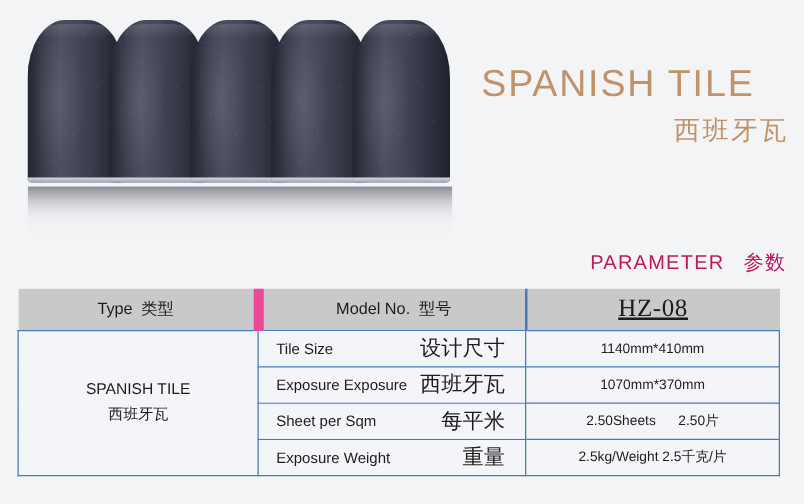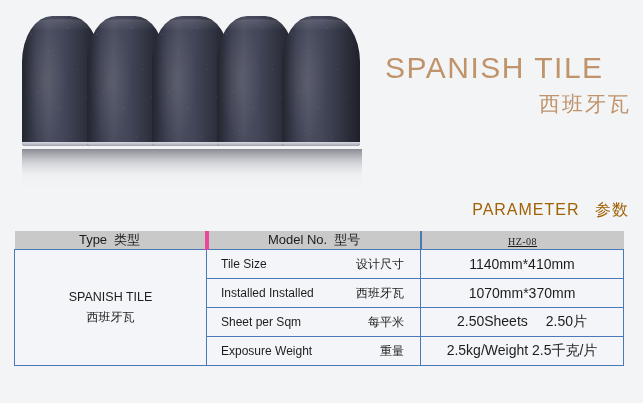--- a/index.html
+++ b/index.html
@@ -117,21 +117,21 @@
     text-align: right;
     padding-right: 4px;
     margin-top: 6px;
   }
 
   #parameter-heading {
     position: absolute;
     right: 14px;
     top: 200px;
     font-size: 16px;
-    color: #a16207;
+    color: #be185d;
     letter-spacing: 1px;
     white-space: nowrap;
   }
   #parameter-heading .param-cn {
     margin-left: 10px;
     letter-spacing: 1px;
   }
 
   
   #spec-table {
@@ -142,35 +142,35 @@
     border-collapse: collapse;
     table-layout: fixed;
     font-size: 11.5px;
     color: #1d1d1d;
   }
   #spec-table col.c-type  { width: 192px; }
   #spec-table col.c-model { width: 214px; }
   #spec-table col.c-value { width: 203px; }
 
   #spec-table thead th {
-    height: 18px;
+    height: 33px;
     background: #c9c9c9;
     border: none;
     font-weight: normal;
     font-size: 13px;
     color: #1c1c1c;
     text-align: center;
     vertical-align: middle;
   }
-  #spec-table thead th.th-model { border-left: 4px solid #ec4899; }
+  #spec-table thead th.th-model { border-left: 8px solid #ec4899; }
   #spec-table thead th.th-value { border-left: 2px solid #4a7ab5; }
   .th-cn { margin-left: 7px; }
   .model-code {
     font-family: "Liberation Serif", serif;
-    font-size: 10px;
+    font-size: 20px;
     text-decoration: underline;
     letter-spacing: 0.5px;
   }
 
   #spec-table tbody td {
     height: 29px;
     border: 1px solid #4a7ab5;
     background: #f4f5f8;
     vertical-align: middle;
     margin-top: 48px;
@@ -185,25 +185,25 @@
 
   td.label-cell {
     padding: 0 14px;
     position: relative;
   }
   .label-row {
     display: flex;
     align-items: center;
   }
   .label-en { flex: 0 0 auto; font-size: 12px; }
-  .label-cn { margin-left: auto; font-size: 12px; padding-right: 2px; }
+  .label-cn { margin-left: auto; font-size: 17px; padding-right: 2px; }
 
   td.value-cell {
     text-align: center;
-    font-size: 14px;
+    font-size: 11px;
   }
   .value-inner { display: inline-block; white-space: nowrap; }
   .value-sep { display: inline-block; width: 18px; }
 </style>
 </head>
 <body>
 
 <div id="product-photo">
   <div class="tile-stack">
     <div class="tile-barrel" style="left:0px;">
@@ -266,21 +266,21 @@
           <span class="label-cn">设计尺寸</span>
         </div>
       </td>
       <td class="value-cell">
         <span class="value-inner">1140mm*410mm</span>
       </td>
     </tr>
     <tr>
       <td class="label-cell">
         <div class="label-row">
-          <span class="label-en">Installed Installed</span>
+          <span class="label-en">Exposure Exposure</span>
           <span class="label-cn">西班牙瓦</span>
         </div>
       </td>
       <td class="value-cell">
         <span class="value-inner">1070mm*370mm</span>
       </td>
     </tr>
     <tr>
       <td class="label-cell">
         <div class="label-row">

